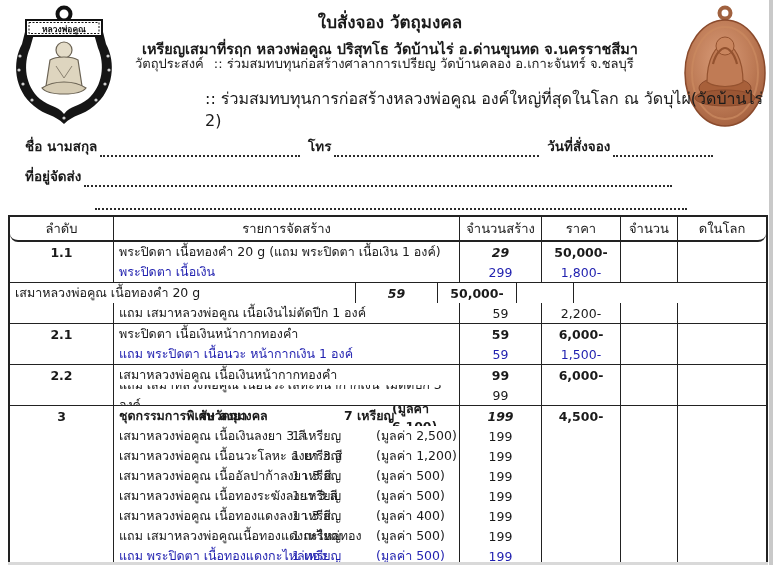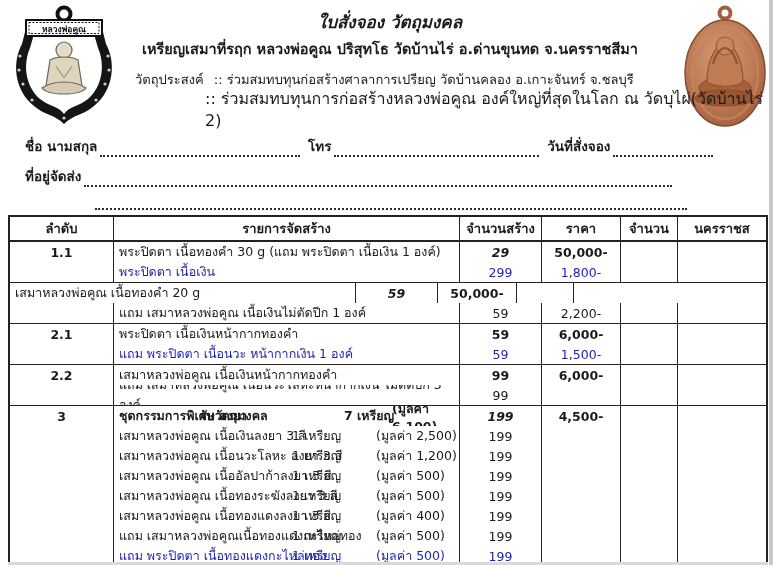--- a/index.html
+++ b/index.html
@@ -1,31 +1,31 @@
 <!DOCTYPE html>
 <html><head>
 <meta charset="utf-8">
 <style>
   html,body{margin:0;padding:0;background:#e8e8e8;}
   .page{position:relative;width:773px;height:565px;background:#ffffff;overflow:hidden;
         font-family:"DejaVu Sans",sans-serif;color:#1a1a1a;}
   .abs{position:absolute;}
   
-  .title{left:120px;top:8px;width:540px;text-align:center;font-size:17px;font-weight:bold;font-style:italic;}
+  .title{left:120px;top:8px;width:540px;text-align:center;font-size:17px;font-weight:bold;}
   .subtitle{left:120px;top:37px;width:540px;text-align:center;font-size:14.5px;font-weight:bold;}
-  .purpose1{left:135px;top:69px;font-size:13px;}
+  .purpose1{left:135px;top:53px;font-size:13px;}
   .purpose2{left:205px;top:86px;font-size:16px;}
   .plabel{margin-right:10px;}
   
   .formline{font-size:13.5px;font-weight:bold;white-space:nowrap;}
   .dotfill{display:inline-block;border-bottom:2px dotted #2b2b2b;height:12px;vertical-align:bottom;margin:0 3px;}
   
   .tbl{left:8px;top:215px;width:760px;border:2px solid #222;box-sizing:border-box;background:#fff;}
   .trow{display:flex;height:20px;align-items:center;}
-  .trow.head{height:23px;border-bottom:2px solid #222;font-weight:bold;}
+  .trow.head{height:23px;border-bottom:2px solid #222;font-weight:normal;border-radius:8px;}
   .trow.gtop{border-top:1.5px solid #222;}
   .cell{box-sizing:border-box;height:100%;display:flex;align-items:center;font-size:12.5px;
         border-right:1px solid #222;overflow:hidden;position:relative;}
   .cell:last-child{border-right:none;}
   .c0{width:104px;justify-content:center;}
   .c1{width:346px;padding-left:5px;}
   .c2{width:82px;justify-content:center;}
   .c3{width:79px;justify-content:center;}
   .c4{width:57px;justify-content:center;}
   .c5{flex:1;justify-content:center;}
@@ -124,29 +124,29 @@
     <span class="dotfill" style="width:592px;margin:0;"></span>
   </div>
 
   <div class="abs tbl">
     <div class="trow head">
         <div class="cell c0">ลำดับ</div>
         <div class="cell c1">รายการจัดสร้าง</div>
         <div class="cell c2">จำนวนสร้าง</div>
         <div class="cell c3">ราคา</div>
         <div class="cell c4">จำนวน</div>
-        <div class="cell c5">นครราชส</div>
+        <div class="cell c5">ดในโลก</div>
       </div>
     <div id="tbody">
         <div class="trow">
           <div class="cell c0">
             <span class="no">1.1</span>
           </div>
           <div class="cell c1">
-            <span>พระปิดตา เนื้อทองคำ 30 g  (แถม พระปิดตา เนื้อเงิน 1 องค์)</span>
+            <span>พระปิดตา เนื้อทองคำ 20 g  (แถม พระปิดตา เนื้อเงิน 1 องค์)</span>
           </div>
           <div class="cell c2 qty-bi">29</div>
           <div class="cell c3 price-b">50,000-</div>
           <div class="cell c4"></div>
           <div class="cell c5"></div>
         </div>
         <div class="trow blue">
           <div class="cell c0"></div>
           <div class="cell c1">
             <span>พระปิดตา เนื้อเงิน</span>

